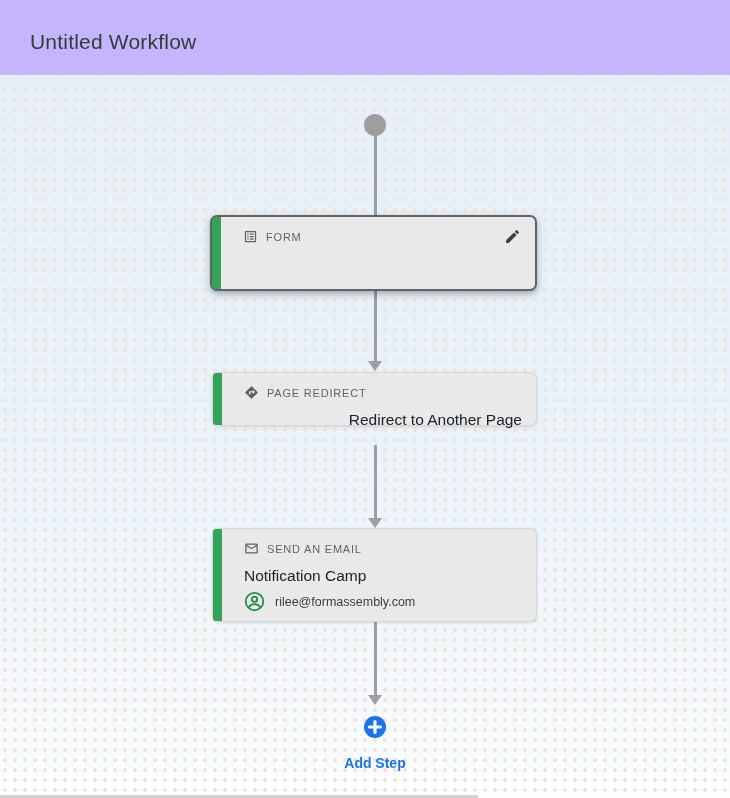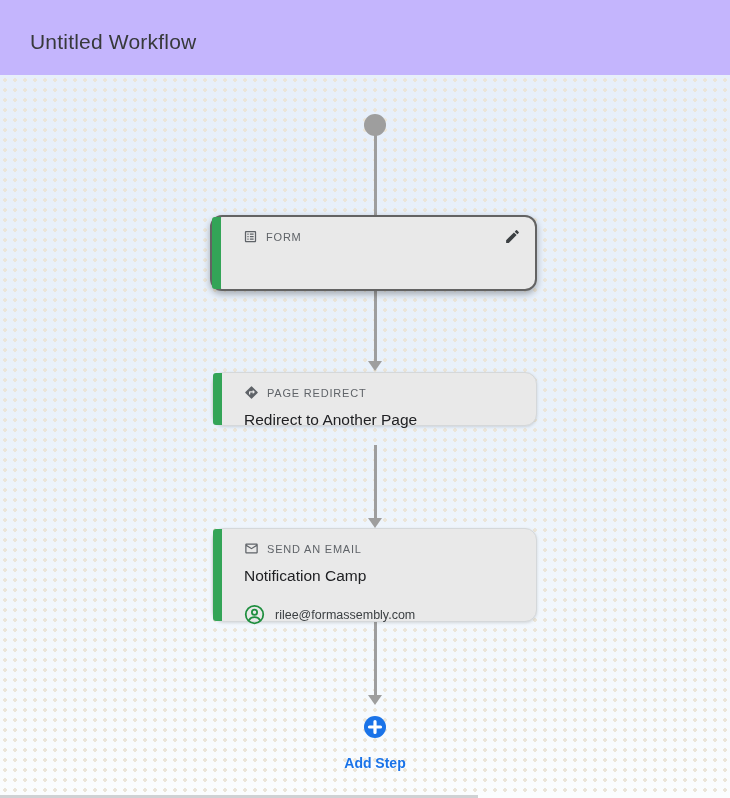--- a/index.html
+++ b/index.html
@@ -66,21 +66,21 @@
     height: 22px;
     border-radius: 50%;
     background: #9e9e9e;
   }
 
   
   .card {
     position: absolute;
     box-sizing: border-box;
     background: #e9e9e9;
-    border-radius: 12px;
+    border-radius: 7px;
     border: 1px solid #d5d8da;
     box-shadow: 0 1px 3px rgba(60,64,67,0.18);
     cursor: pointer;
   }
   .card.selected {
     border: 2px solid #636363;
     box-shadow: 0 3px 7px rgba(0,0,0,0.30);
   }
   .card-accent {
     position: absolute;
@@ -129,21 +129,21 @@
   }
   .card-title {
     margin-top: 11px;
     font-size: 15.5px;
     color: #202124;
     white-space: nowrap;
   }
   .recipient-row {
     display: flex;
     align-items: center;
-    margin-top: 19px;
+    margin-top: 6px;
   }
   .recipient-icon {
     width: 21px;
     height: 21px;
     margin-right: 10px;
     flex: none;
     display: inline-flex;
   }
   .recipient-text {
     font-size: 12.5px;
@@ -215,21 +215,21 @@
         <span class="type-label">FORM</span>
         <span class="edit-btn">
           <svg viewBox="0 0 24 24" width="17" height="17">
             <path fill="#3c4043" d="M3 17.25V21h3.75L17.81 9.94l-3.75-3.75L3 17.25zM20.71 7.04c.39-.39.39-1.02 0-1.41l-2.34-2.34a.9959.9959 0 0 0-1.41 0l-1.83 1.83 3.75 3.75 1.83-1.83z"></path>
           </svg>
         </span>
       </div>
     </div>
   </div>
 
-  <div class="card" style="left:212px;top:297px;width:325px;height:54px;">
+  <div class="card" style="left:212px;top:297px;width:325px;height:54px;text-align:right;">
     <div class="card-accent"></div>
     <div class="card-body">
       <div class="label-row">
         <span class="type-icon">
           <svg viewBox="0 0 24 24" width="15" height="15">
             <path fill="#5f6368" d="M21.71 11.29l-9-9a.996.996 0 0 0-1.41 0l-9 9a.996.996 0 0 0 0 1.41l9 9c.39.39 1.02.39 1.41 0l9-9a.996.996 0 0 0 0-1.41zM14 14.5V12h-4v3H8v-4c0-.55.45-1 1-1h5V7.5l3.5 3.5-3.5 3.5z"></path>
           </svg>
         </span>
         <span class="type-label">PAGE REDIRECT</span>
       </div>

